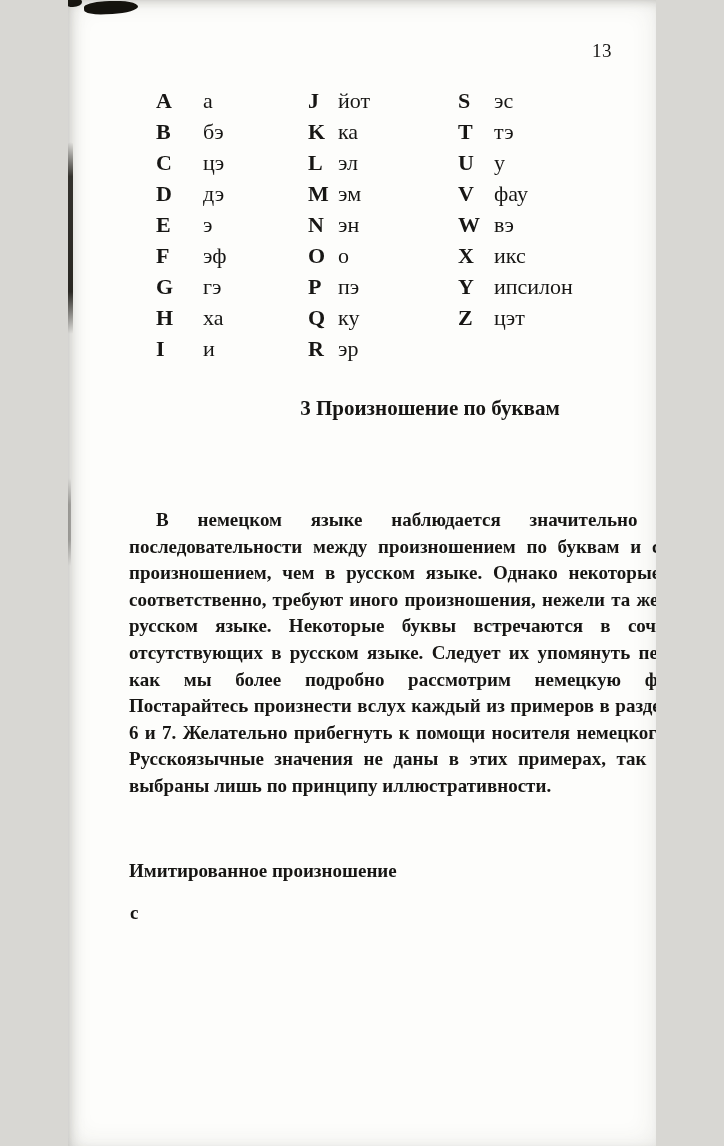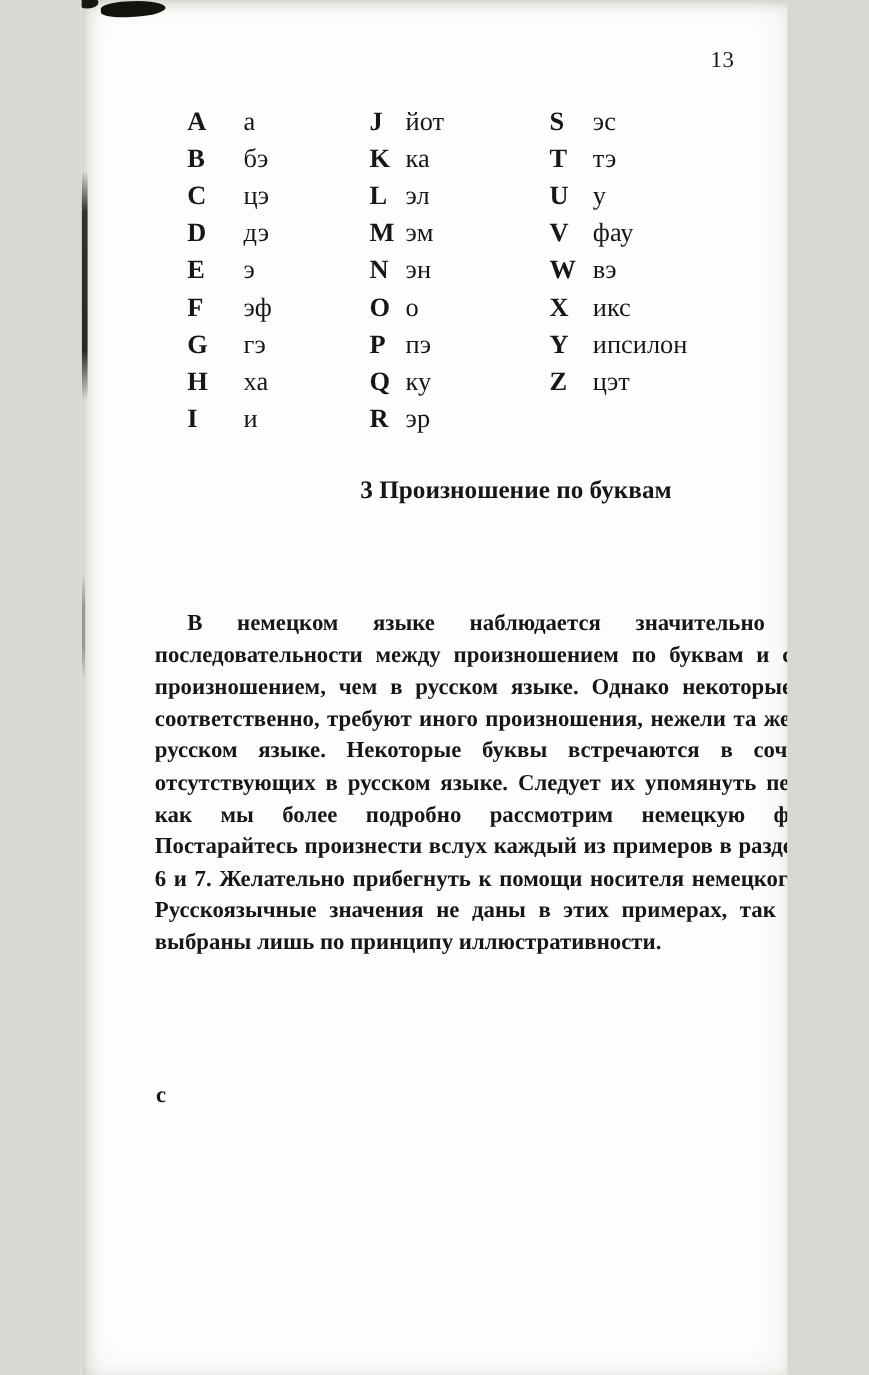--- a/index.html
+++ b/index.html
@@ -111,17 +111,18 @@
     <div class="arow"><span class="al">Z</span><span class="an">цэт</span></div>
   </div>
 
   <div class="heading">
     <div>3 Произношение по буквам</div>
   </div>
 
   <p class="para p1">В немецком языке наблюдается значительно больше последовательности между произношением по буквам и слитным произношением, чем в русском языке. Однако некоторые буквы, соответственно, требуют иного произношения, нежели та же буква в русском языке. Некоторые буквы встречаются в сочетаниях, отсутствующих в русском языке. Следует их упомянуть перед тем, как мы более подробно рассмотрим немецкую фонетику. Постарайтесь произнести вслух каждый из примеров в разделах 4, 5, 6 и 7. Желательно прибегнуть к помощи носителя немецкого языка. Русскоязычные значения не даны в этих примерах, так как они выбраны лишь по принципу иллюстративности.</p>
 
 
+  <div class="subheading">Имитированное произношение</div>
 
   <div class="entry-letter">c</div>
 
   <div class="edge-shade"></div>
 </div>
 
 </body></html>

